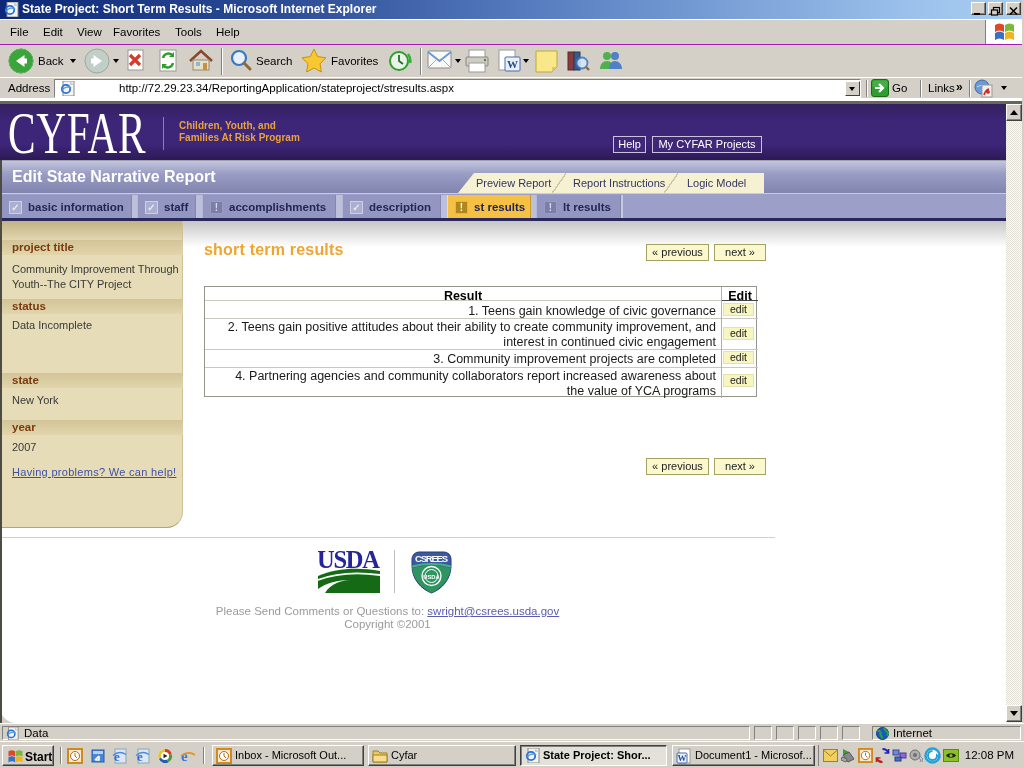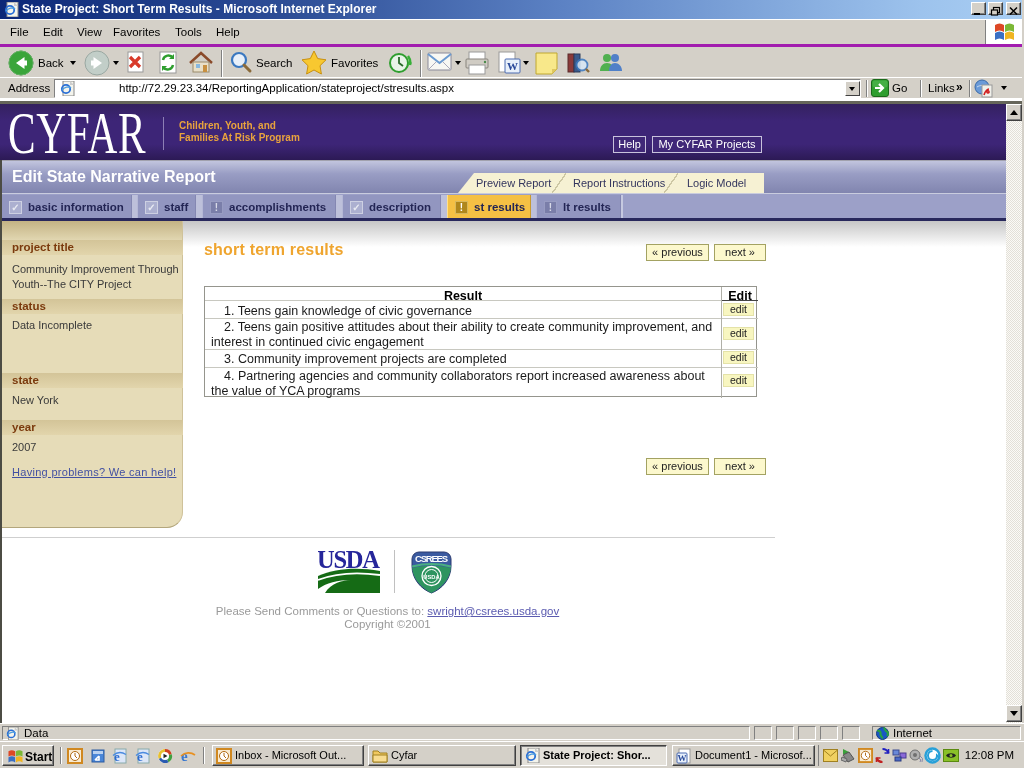--- a/index.html
+++ b/index.html
@@ -5,21 +5,21 @@
 html,body{width:1024px;height:768px;overflow:hidden;}
 body{font-family:"Liberation Sans",sans-serif;background:#d4d0c8;}
 #s{position:relative;width:1024px;height:768px;}
 .a{position:absolute;}
 #tb{left:0;top:0;width:1024px;height:19px;background:linear-gradient(90deg,#0c2878 0%,#2d4d96 28%,#5c82c4 55%,#9dc3ed 90%,#a9cef3 100%);}
 #tb .tt{left:22px;top:2px;color:#fff;font-size:12px;font-weight:bold;}
 .wbtn{top:2px;width:15px;height:13px;background:#d4d0c8;border:1px solid;border-color:#fff #404040 #404040 #fff;box-shadow:inset -1px -1px 0 #808080;}
 #mb{left:0;top:19px;width:1024px;height:25px;background:#d4d0c8;border-top:1px solid #fff;}
 #mb span{position:absolute;top:6px;font-size:11.5px;color:#000;}
 #throb{left:985px;top:20px;width:37px;height:24px;background:#fff;border-left:1px solid #808080;}
-#tool{left:0;top:44px;width:1024px;height:33px;background:#d4d0c8;border-top:3px solid #a21caf;}
+#tool{left:0;top:44px;width:1024px;height:33px;background:#d4d0c8;border-top:1px solid #a21caf;}
 #tool .lbl{position:absolute;top:10px;font-size:11.5px;color:#000;}
 .tsep{position:absolute;top:3px;height:27px;width:2px;border-left:1px solid #808080;border-right:1px solid #fff;}
 .drop{position:absolute;width:0;height:0;border-left:3px solid transparent;border-right:3px solid transparent;border-top:4px solid #000;}
 #ab{left:0;top:77px;width:1024px;height:21px;background:#d4d0c8;border-top:1px solid #fff;}
 #ab .albl{position:absolute;left:8px;top:4px;font-size:11.5px;color:#000;}
 #urlbox{left:54px;top:79px;width:807px;height:19px;background:#fff;border:1px solid;border-color:#808080 #fff #fff #808080;}
 #urltext{left:80px;top:82px;font-size:11.5px;color:#000;margin-left:39px;}
 #ddbtn{left:845px;top:81px;width:15px;height:15px;background:#d4d0c8;border:1px solid;border-color:#fff #404040 #404040 #fff;}
 #ln1{left:0;top:98px;width:1024px;height:3px;background:#fff;}
 #ln2{left:0;top:101px;width:1024px;height:3px;background:#66665a;}
@@ -34,33 +34,33 @@
 #cream{left:458px;top:12px;width:306px;height:20px;background:#f6f1d3;clip-path:polygon(16px 0,100% 0,100% 100%,0 100%);}
 .cdiag{position:absolute;top:12px;width:14px;height:20px;background:linear-gradient(to bottom right,transparent 48%,#cdc7a4 48%,#cdc7a4 54%,transparent 54%);}
 .clbl{position:absolute;top:16px;font-size:11px;color:#33355e;white-space:nowrap;}
 #tnav{left:0;top:193px;width:1024px;height:25px;background:#9ca0c8;border-top:1px solid #c9ccde;}
 .ntab{position:absolute;top:1px;height:24px;background:#9296c0;border-left:1px solid #b5b8d6;border-right:1px solid #8487b2;}
 .ntab .ic{position:absolute;left:7px;top:6px;width:13px;height:13px;font-size:10px;font-weight:bold;text-align:center;line-height:12px;}
 .ntab .tx{position:absolute;left:26px;top:5.5px;font-size:11.5px;font-weight:bold;color:#232554;white-space:nowrap;}
 .icchk{background:#acb0d0;border:1px solid #cdd0e2;color:#e8eaf2;}
 .icexc{background:#7a7ea9;border:1px solid #989cc2;color:#d8dae8;}
 #navy{left:0;top:218px;width:1024px;height:3px;background:#28285c;}
-#content{left:0;top:221px;width:1022px;height:502px;background:#fff;}
+#content{left:0;top:221px;width:1022px;height:502px;background:#fff;border-radius:16px;}
 #topgrad{left:0;top:0;width:1022px;height:26px;background:linear-gradient(180deg,#c6c6c6 0%,#ffffff 100%);}
 #leftedge{left:0;top:160px;width:2px;height:563px;background:#4c4c44;}
 #sidebar{left:2px;top:0px;width:181px;height:307px;background:#e6dcb8;border-radius:0 0 16px 0;border-bottom:1px solid #b3a67c;border-right:1px solid #cfc29a;}
 #sbgrad{left:0;top:0;width:100%;height:22px;background:linear-gradient(180deg,#c3b384 0%,#e6dcb8 100%);}
 .shead{position:absolute;left:0;width:181px;height:15px;background:linear-gradient(180deg,#d3c498 0%,#e2d5ac 100%);}
 .shead span{position:absolute;left:10px;top:1px;font-size:11.5px;font-weight:bold;color:#7b3a0d;}
 .sbody{position:absolute;left:10px;font-size:11px;white-space:nowrap;color:#3a3a3a;line-height:15px;}
 #sblink{left:10px;top:245px;font-size:11px;letter-spacing:0.3px;color:#4250a2;text-decoration:underline;}
 #mainhead{left:204px;top:20px;font-size:16px;font-weight:bold;color:#efa52f;letter-spacing:0.2px;}
 .ybtn{position:absolute;height:17px;background:#fcf8cd;border:1px solid #a3a262;font-size:11px;color:#222;text-align:center;line-height:15px;}
 #rtable{left:204px;top:65px;width:553px;height:111px;border:1px solid #95958d;background:#fff;}
-.tcell{position:absolute;font-size:12.5px;color:#1a1a1a;}
+.tcell{position:absolute;font-size:12.5px;color:#1a1a1a;text-align:right;}
 #vline{left:516px;top:0;width:1px;height:111px;background:#b0b0a8;}
 .rline{position:absolute;left:0;width:553px;height:1px;background:#c8c8c0;}
 .ebtn{position:absolute;left:518px;width:31px;height:13px;background:#f8f6c0;border:1px solid #e4e2a8;font-size:10.5px;color:#222;text-align:center;line-height:11px;}
 #hr1{left:2px;top:316px;width:773px;height:1px;background:#cfcfcf;}
 #ftext{left:0px;top:384px;width:775px;text-align:center;font-size:11.5px;color:#9a9a9a;}
 #ftext a{color:#5b5bb0;text-decoration:underline;}
 #ctext{left:0px;top:397px;width:775px;text-align:center;font-size:11.5px;color:#9a9a9a;}
 #sbar{left:1006px;top:104px;width:16px;height:619px;background:repeating-conic-gradient(#fbfaf7 0% 25%,#e3e0d8 0% 50%) 0 0/2px 2px;}
 .sbtn{position:absolute;left:0;width:16px;height:17px;background:#d4d0c8;border:1px solid;border-color:#fff #404040 #404040 #fff;box-shadow:inset -1px -1px 0 #808080;}
 #rborder{left:1022px;top:0;width:2px;height:723px;background:#d4d0c8;}

